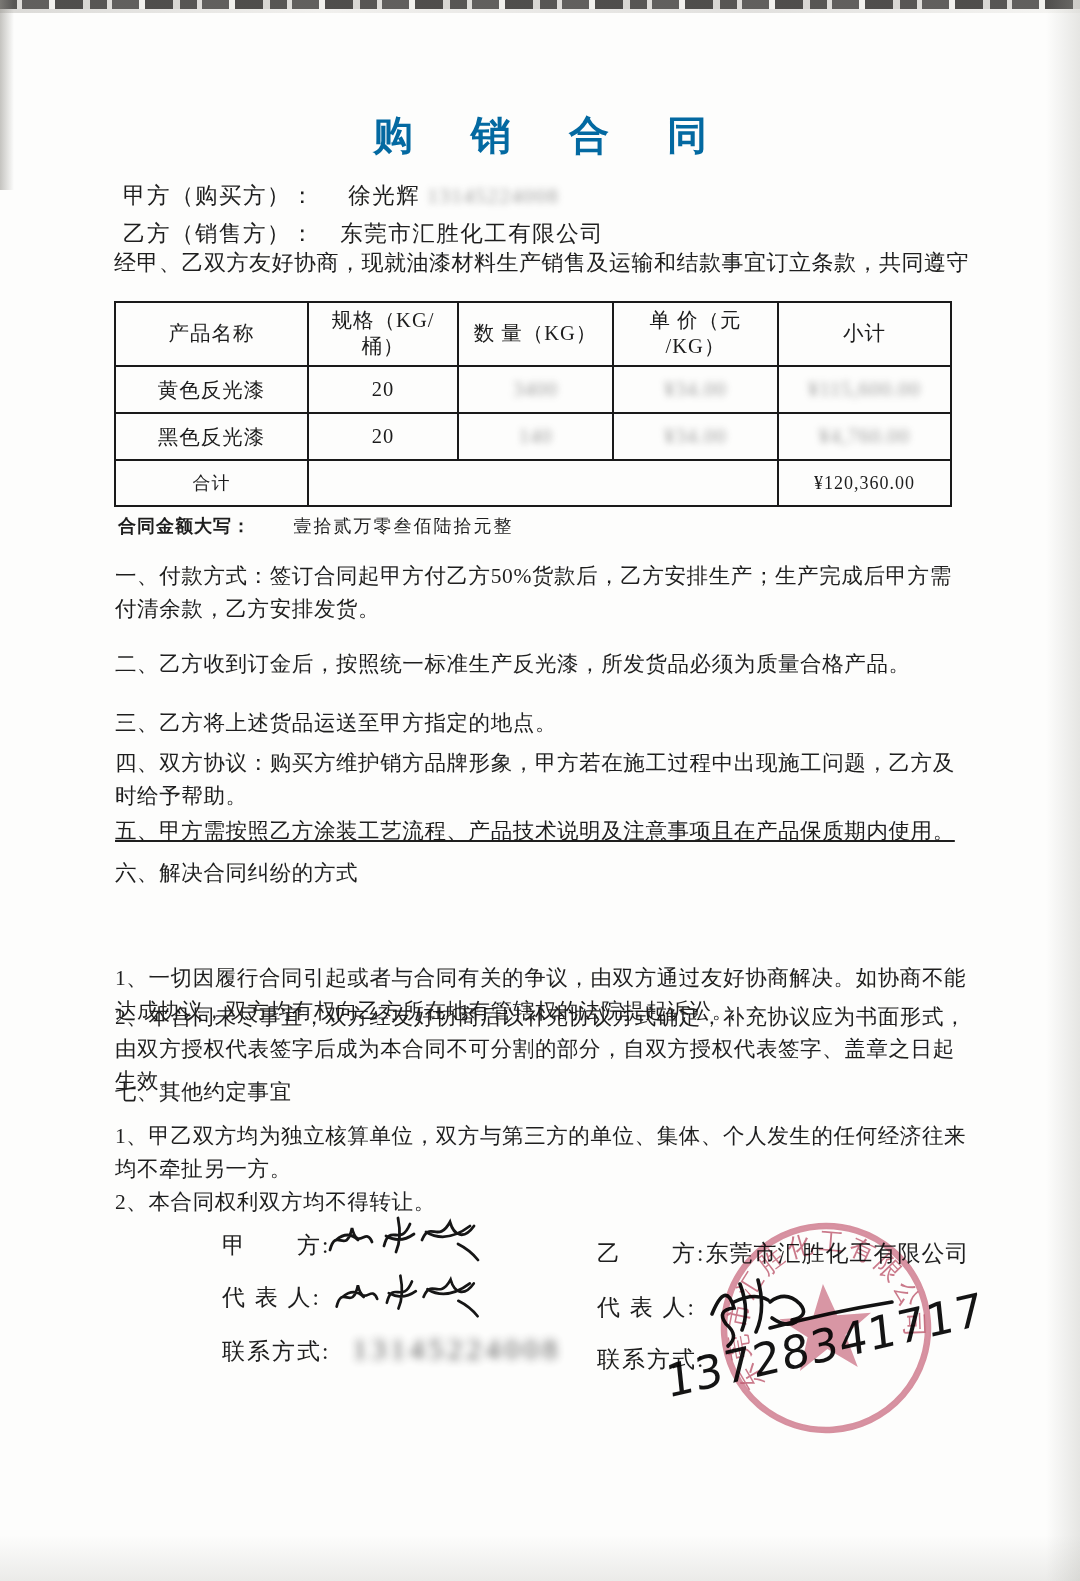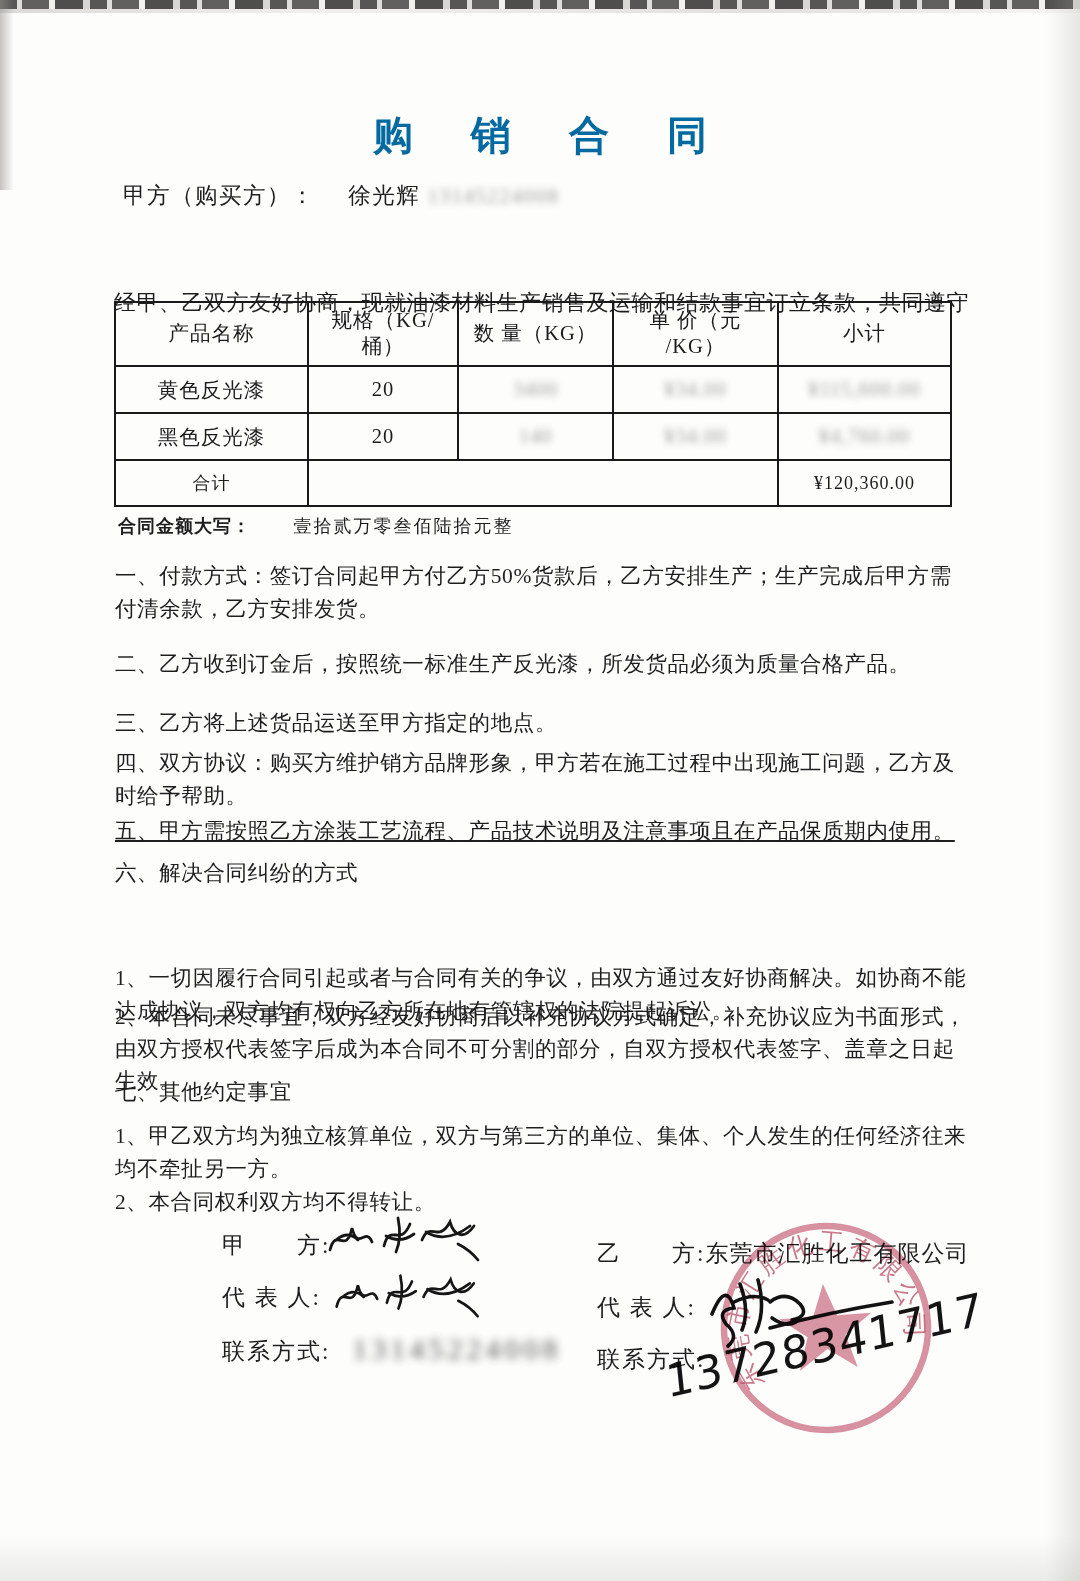--- a/index.html
+++ b/index.html
@@ -35,21 +35,21 @@
     background:linear-gradient(to top, rgba(170,170,164,.22), rgba(170,170,164,0));
   }
   .abs{position:absolute;}
   .doc-title{
     left:0; top:108px; width:1080px; text-align:center;
     font-size:40px; font-weight:bold; letter-spacing:24px; text-indent:24px;
     color:#0369a1;
   }
   .party-line{left:123px; font-size:22.5px; letter-spacing:1.5px; white-space:nowrap;}
   .party-line .val{margin-left:26px;}
-  .intro{left:114px; top:248px; width:860px; font-size:22px; letter-spacing:.5px;margin-top:40px;}
+  .intro{left:114px; top:248px; width:860px; font-size:22px; letter-spacing:.5px;}
 
   table.items{
     position:absolute; left:114px; top:301px; width:836px;
     border-collapse:collapse; table-layout:fixed;
     font-size:20.5px; color:#1c1c1c;
   }
   table.items td{
     border:2.4px solid #1a1a1a; text-align:center; vertical-align:middle;
     letter-spacing:1px; padding:0 4px;
   }
@@ -89,20 +89,24 @@
   <div class="edge-bottom"></div>
 
   <div class="abs doc-title">购 销 合 同</div>
 
   <div class="abs party-line" style="top:180px;">
     <span>甲方（购买方）：</span>
     <span class="val">徐光辉</span>
     <span class="blurred" style="font-size:21px;">13145224008</span>
   </div>
 
+  <div class="abs party-line" style="top:218px;">
+    <span>乙方（销售方）：</span>
+    <span class="val" style="margin-left:18px;">东莞市汇胜化工有限公司</span>
+  </div>
 
   <div class="abs intro">经甲、乙双方友好协商，现就油漆材料生产销售及运输和结款事宜订立条款，共同遵守</div>
 
   <table class="items">
     <colgroup>
         <col style="width:193px">
         <col style="width:150px">
         <col style="width:155px">
         <col style="width:165px">
         <col style="width:173px">

